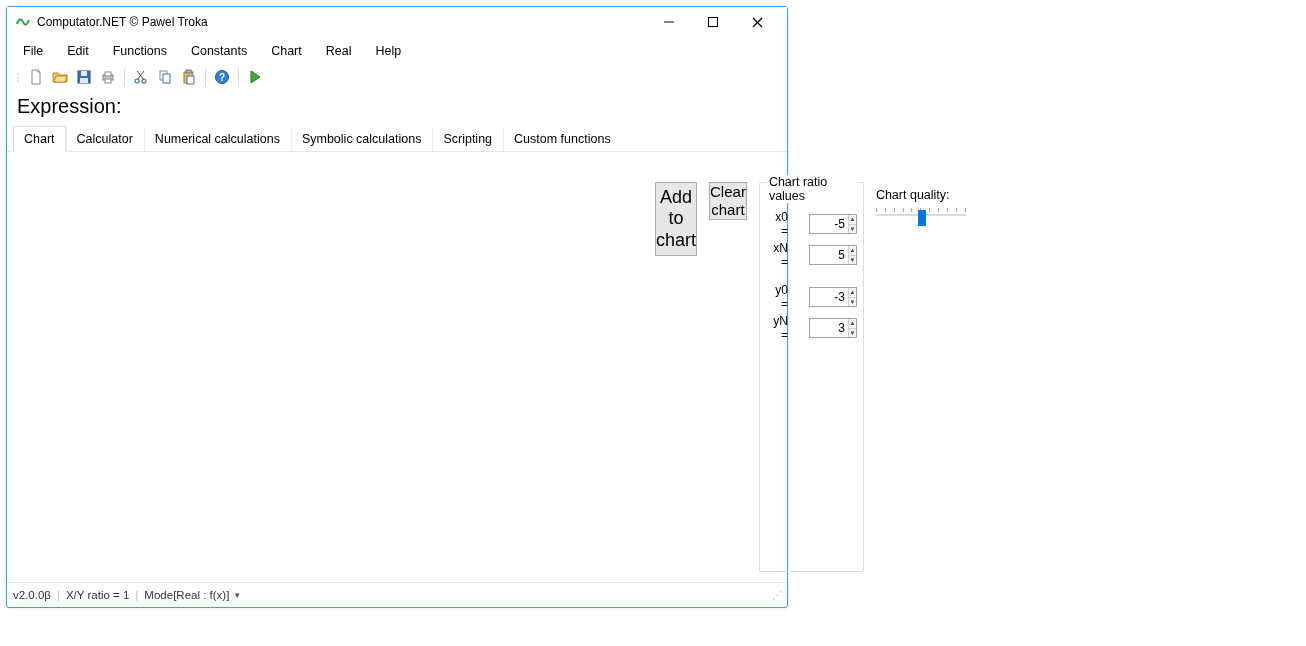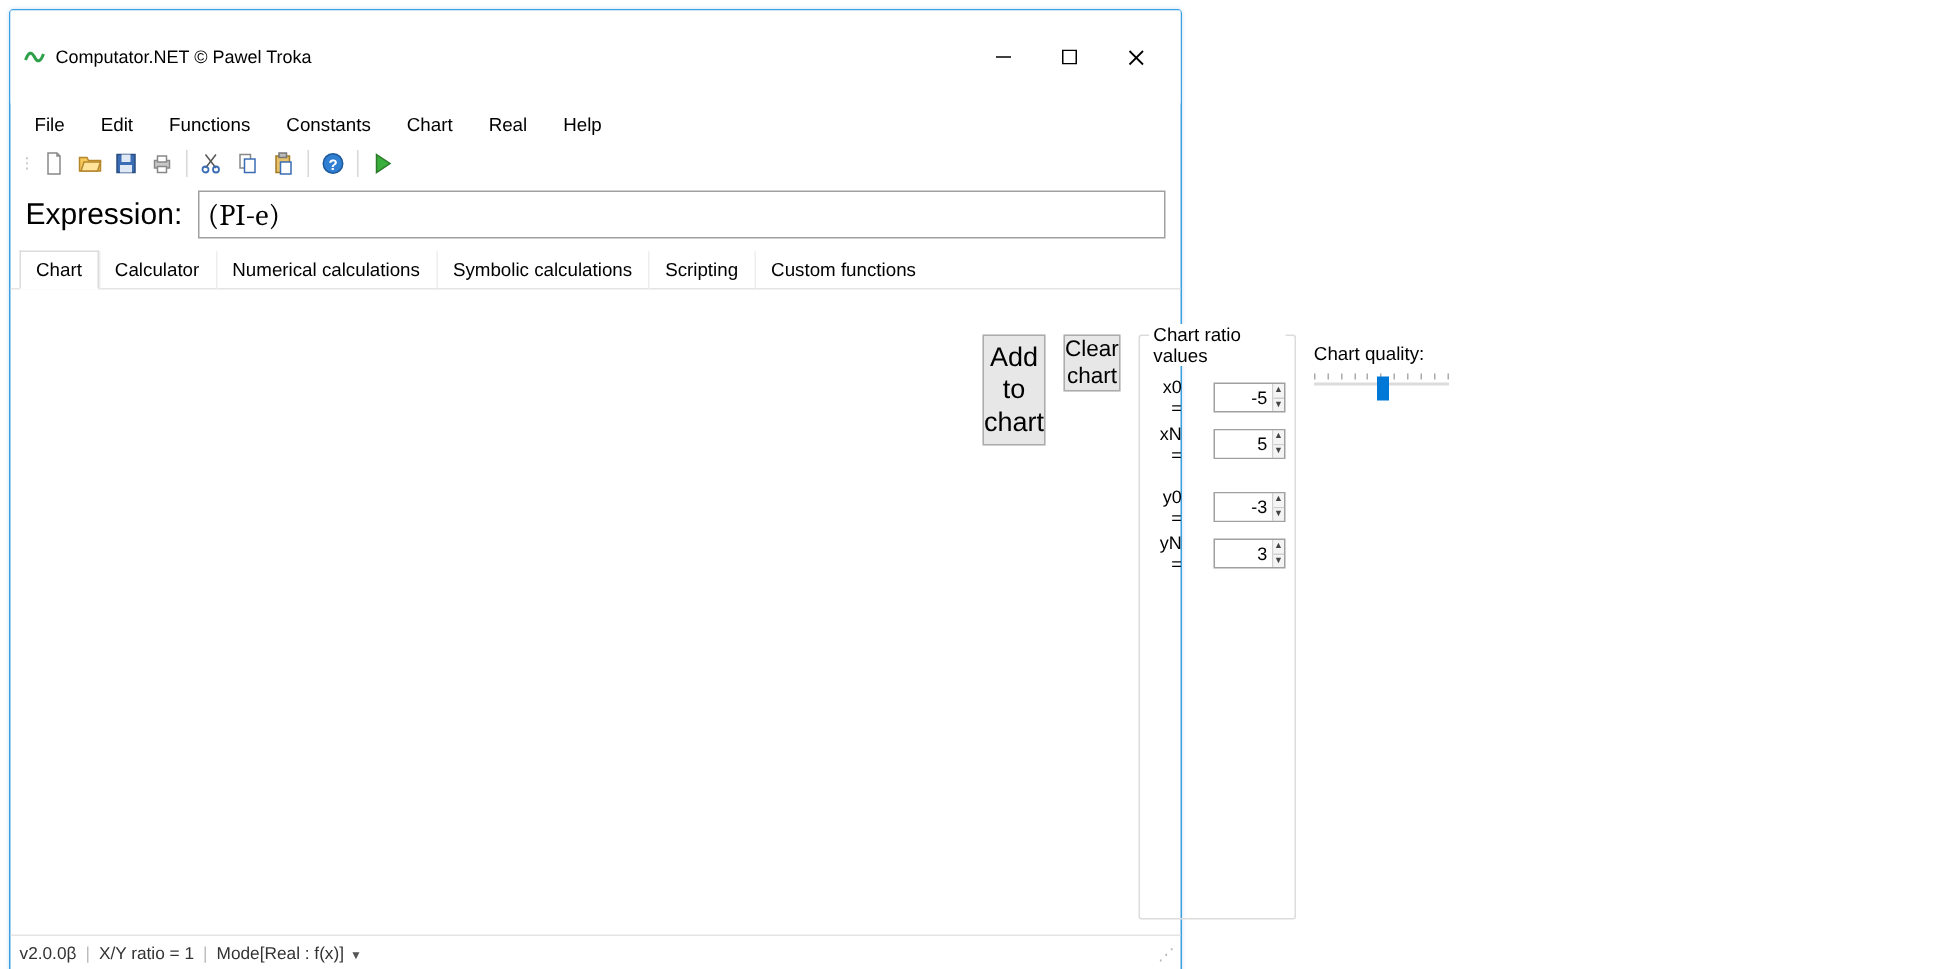--- a/index.html
+++ b/index.html
@@ -16,21 +16,21 @@
     border-radius: 3px;
     background: #fff;
     margin: 6px;
     position: relative;
     box-shadow: 0 0 3px rgba(80,150,220,0.3);
   }
   .titlebar {
     height: 30px;
     display: flex;
     align-items: center;
-    padding: 16px 8px;
+    padding: 0 8px;
     background: #fff;
     border-bottom: none;
   }
   .titlebar .app-icon {
     margin-right: 6px;
     font-size: 14px;
     color: #2a8;
   }
   .titlebar .title {
     flex: 1;
@@ -401,21 +401,20 @@
     <div class="sep"></div>
     <div class="tb">
       <svg width="16" height="16" viewBox="0 0 16 16">
           <polygon points="4,2 13,8 4,14" fill="#3aae3a" stroke="#2a7a2a"></polygon>
         </svg>
     </div>
   </div>
 
   <div class="expression-row">
     <span class="label">Expression:</span>
-    <input class="expression-input" value="(PI-e)" style="">
   </div>
 
   <div class="tabstrip">
     <div class="tab active">Chart</div>
     <div class="tab">Calculator</div>
     <div class="tab">Numerical calculations</div>
     <div class="tab">Symbolic calculations</div>
     <div class="tab">Scripting</div>
     <div class="tab">Custom functions</div>
   </div>

